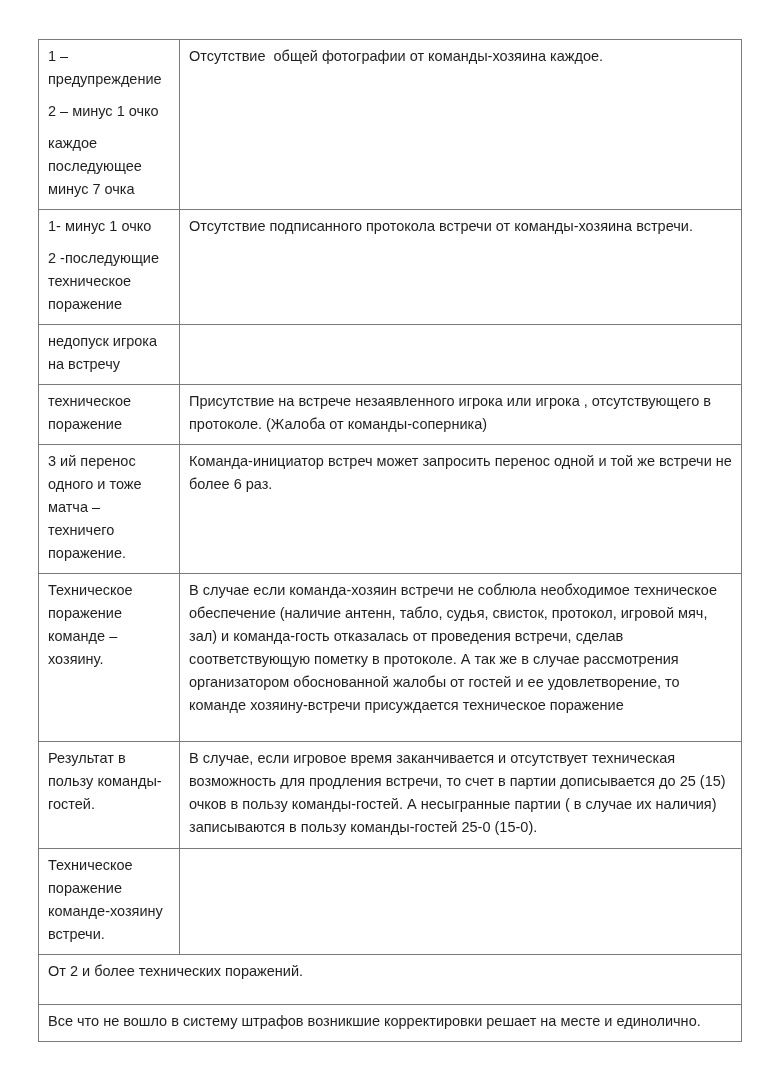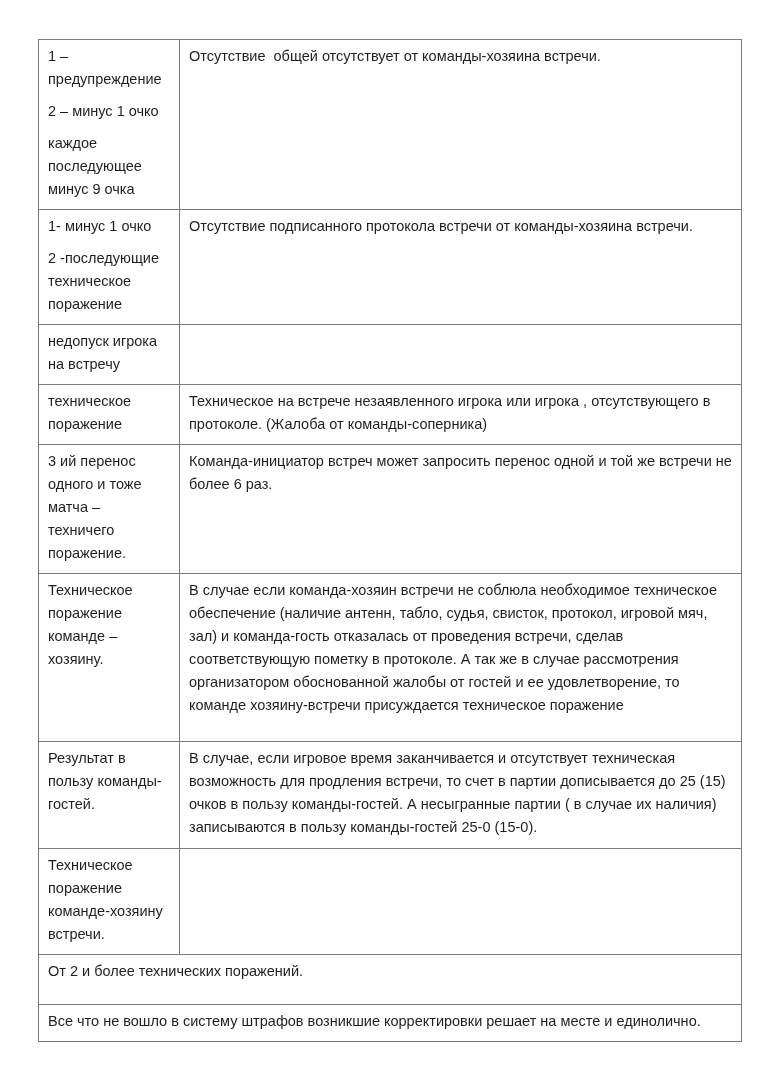--- a/index.html
+++ b/index.html
@@ -61,40 +61,40 @@
 </style>
 </head>
 <body>
 
 <div class="penalty-table">
 
   <div class="tr" style="min-height:159px">
     <div class="td td-left"><p>1 –
 предупреждение</p><p>2 – минус 1 очко</p><p>каждое
 последующее
-минус 9 очка</p></div>
-    <div class="td td-right"><p>Отсутствие  общей отсутствует от команды-хозяина встречи.</p></div>
+минус 7 очка</p></div>
+    <div class="td td-right"><p>Отсутствие  общей фотографии от команды-хозяина каждое.</p></div>
   </div>
 
   <div class="tr" style="min-height:113px">
     <div class="td td-left"><p>1- минус 1 очко</p><p>2 -последующие
 техническое
 поражение</p></div>
     <div class="td td-right"><p>Отсутствие подписанного протокола встречи от команды-хозяина встречи.</p></div>
   </div>
 
   <div class="tr" style="min-height:56px">
     <div class="td td-left"><p>недопуск игрока
 на встречу</p></div>
   </div>
 
   <div class="tr" style="min-height:57px">
     <div class="td td-left"><p>техническое
 поражение</p></div>
-    <div class="td td-right"><p>Техническое на встрече незаявленного игрока или игрока , отсутствующего в протоколе. (Жалоба от команды-соперника)</p></div>
+    <div class="td td-right"><p>Присутствие на встрече незаявленного игрока или игрока , отсутствующего в протоколе. (Жалоба от команды-соперника)</p></div>
   </div>
 
   <div class="tr" style="min-height:125px">
     <div class="td td-left"><p>3 ий перенос
 одного и тоже
 матча –
 техничего
 поражение.</p></div>
     <div class="td td-right"><p>Команда-инициатор встреч может запросить перенос одной и той же встречи не более 6 раз.</p></div>
   </div>

